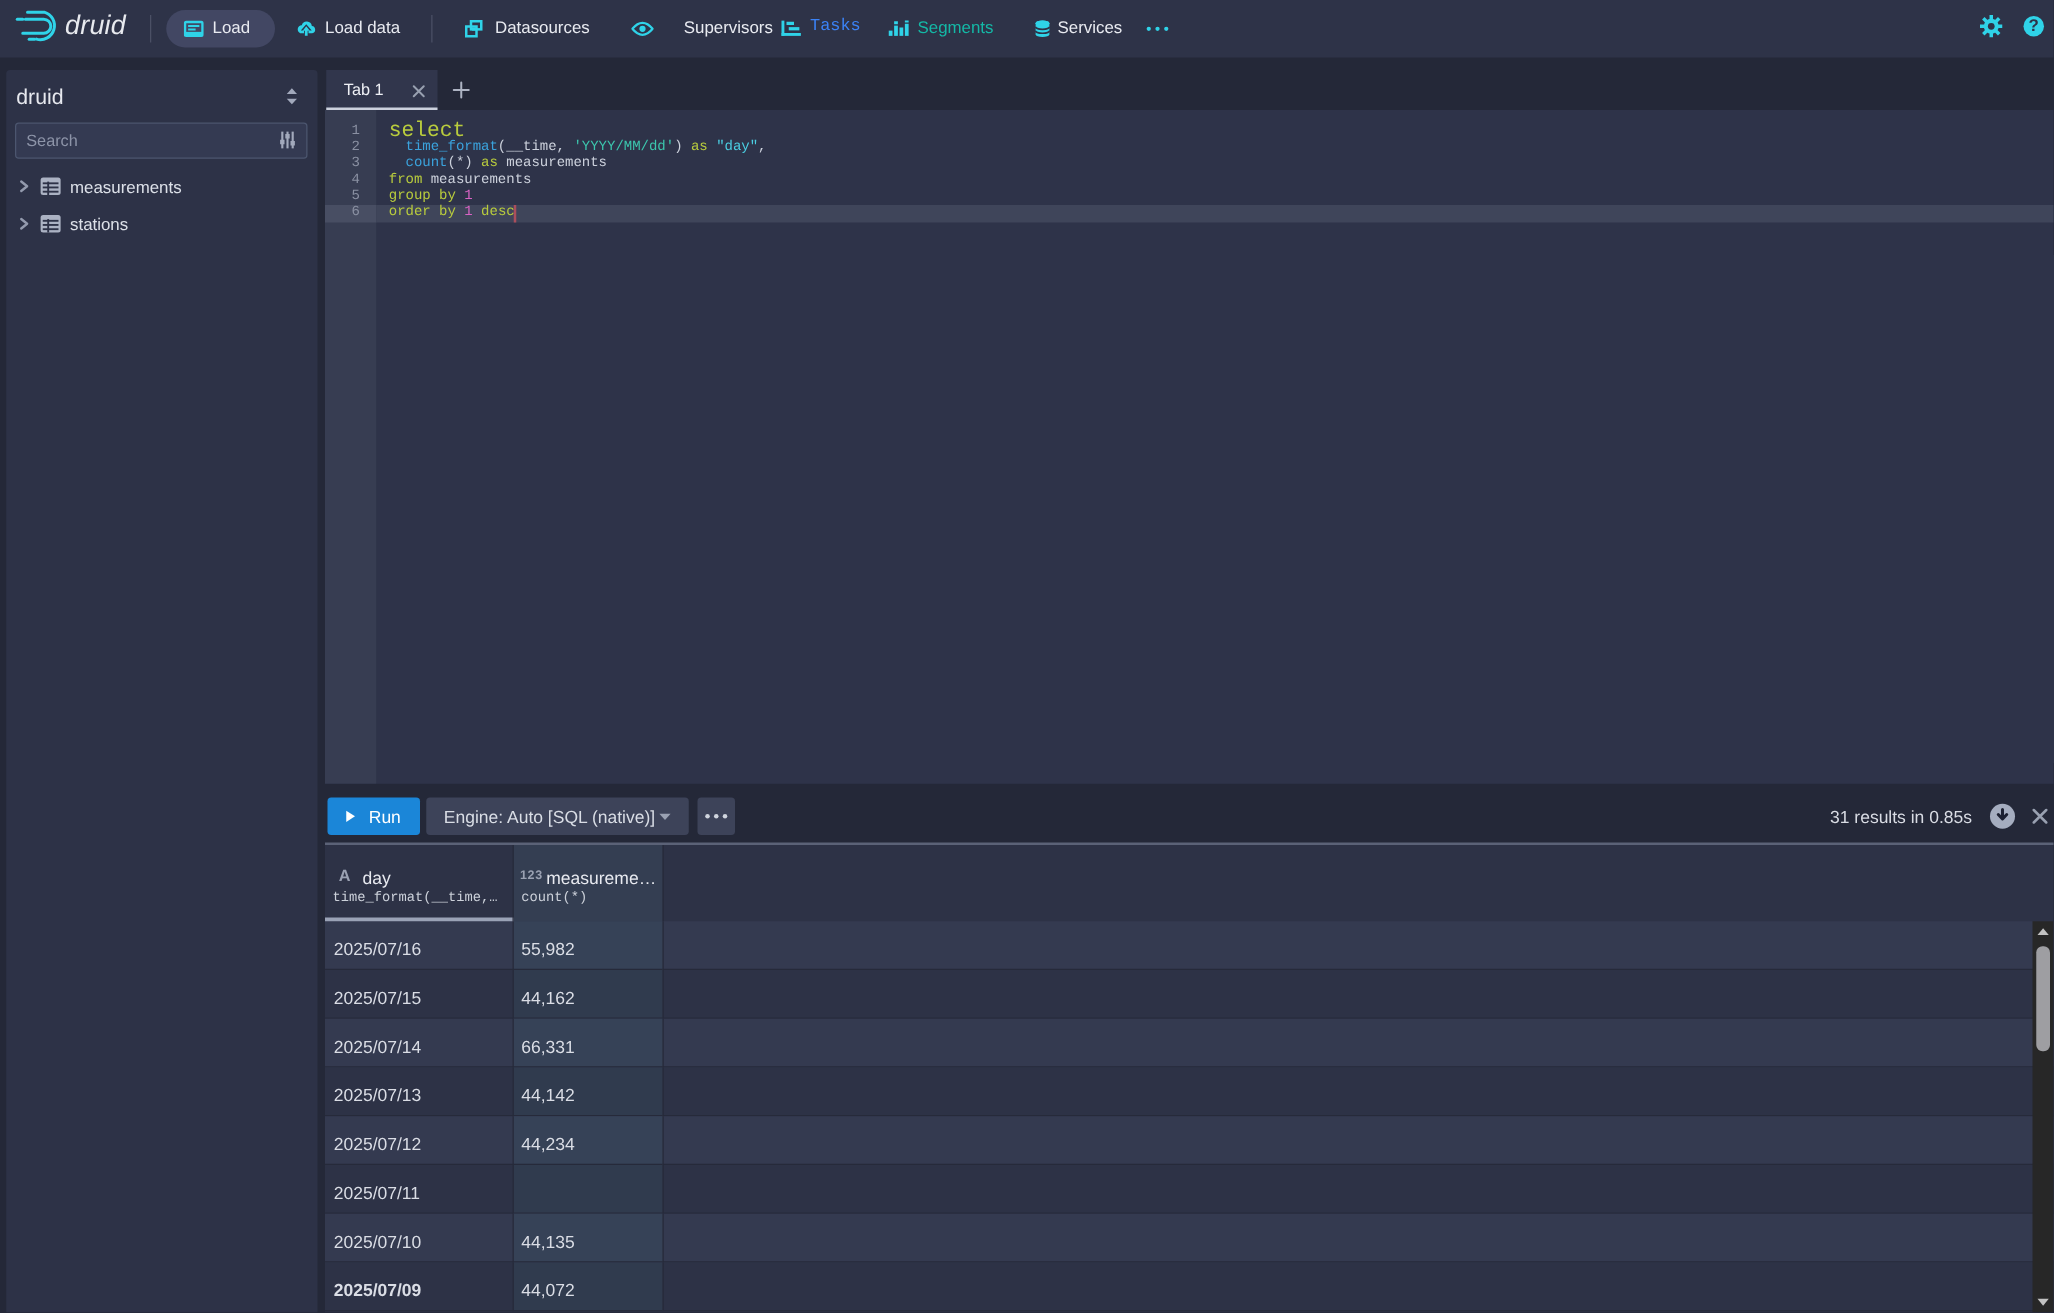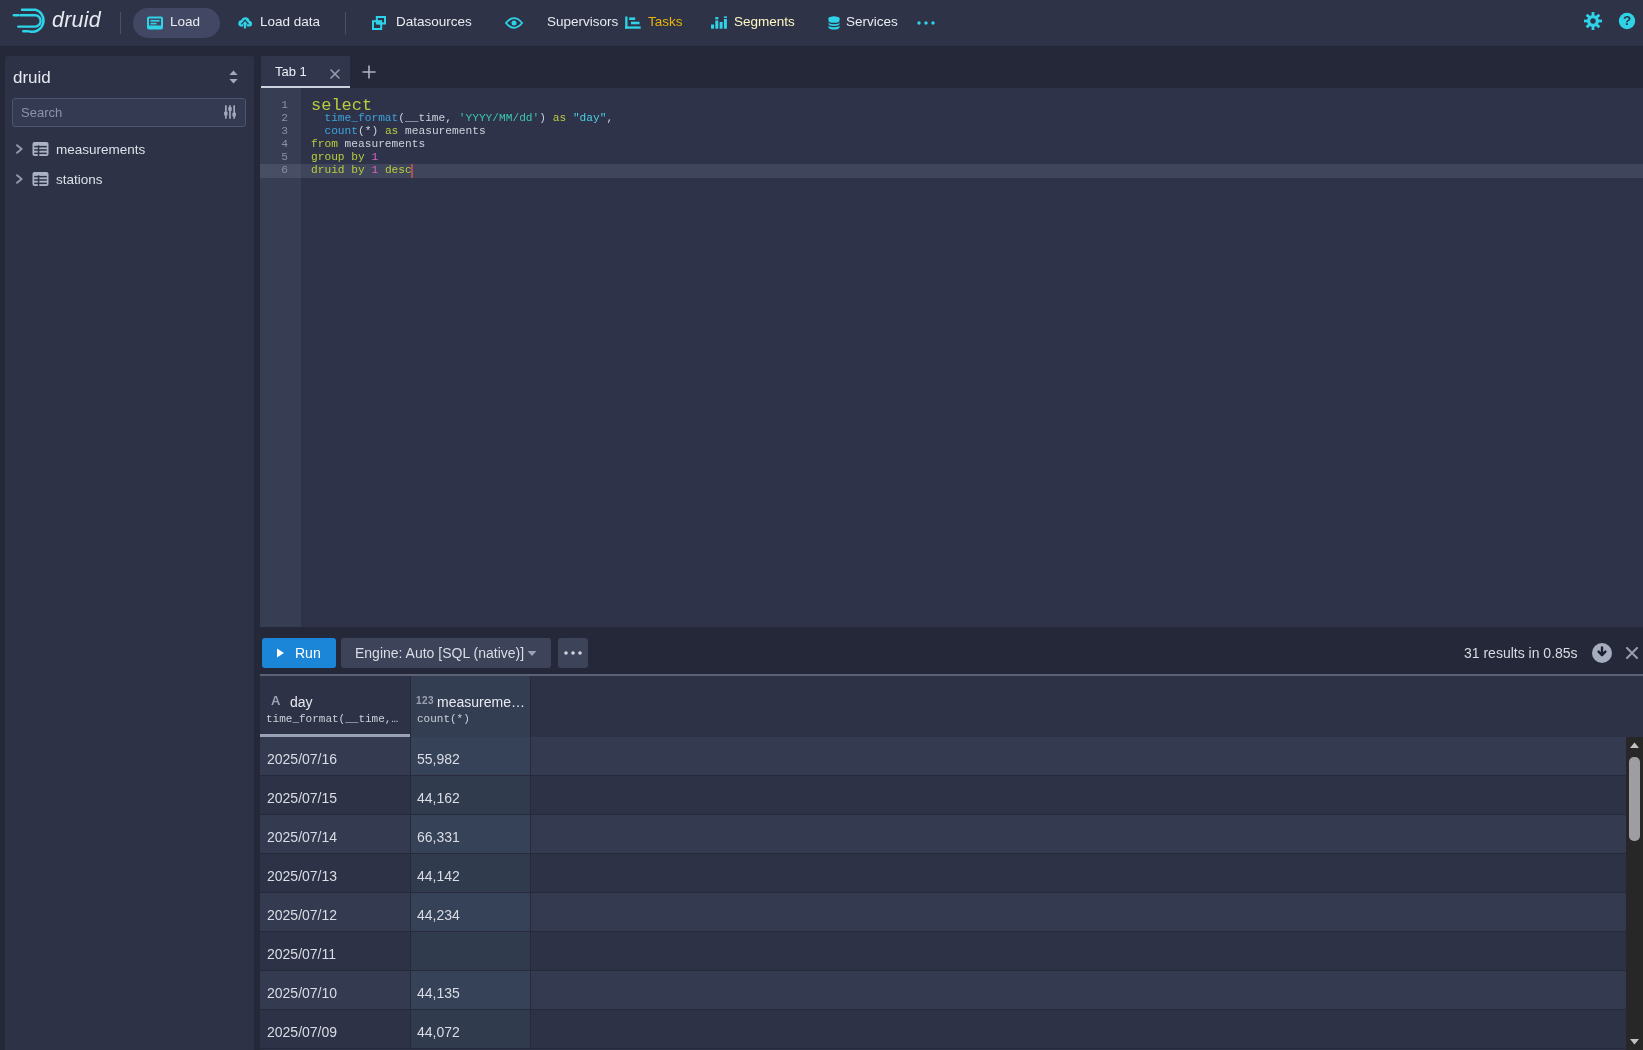--- a/index.html
+++ b/index.html
@@ -42,30 +42,30 @@
       <path d="M0.9 8 Q4.8 3.2 9 3.2 Q13.2 3.2 17.1 8 Q13.2 12.8 9 12.8 Q4.8 12.8 0.9 8 Z" fill="none" stroke="#2fd3e8" stroke-width="1.8"></path>
       <circle cx="9" cy="8" r="2.5" fill="#2fd3e8"></circle>
     </svg></div>
 <div class="abs" style="left:527px;top:14px;color:#e9ebf1;font-size:13.5px;margin-left:20px;">Supervisors</div>
 <div class="abs" style="left:624px;top:15px;"><svg width="18" height="16" viewBox="0 0 18 16" style="">
       <rect x="1.2" y="1.5" width="2.3" height="12.2" fill="#2fd3e8"></rect>
       <rect x="1.2" y="11.4" width="15.5" height="2.3" fill="#2fd3e8"></rect>
       <rect x="5.2" y="2.4" width="6" height="2.6" fill="#2fd3e8"></rect>
       <rect x="7" y="6.7" width="8.5" height="2.6" fill="#2fd3e8"></rect>
     </svg></div>
-<div class="abs" style="left:648px;top:14px;color:#eab308;font-size:13.5px;">Tasks</div>
+<div class="abs" style="left:648px;top:14px;color:#3b82f6;font-size:13.5px;font-family:Liberation Mono, monospace;">Tasks</div>
 <div class="abs" style="left:710px;top:15px;"><svg width="18" height="16" viewBox="0 0 18 16" style="">
       <rect x="1" y="9.5" width="3" height="4.2" fill="#2fd3e8"></rect>
       <rect x="5.3" y="5.5" width="3" height="8.2" fill="#2fd3e8"></rect>
       <rect x="5.3" y="2" width="3" height="2.4" fill="#2fd3e8"></rect>
       <rect x="9.6" y="7" width="3" height="6.7" fill="#2fd3e8"></rect>
       <rect x="13.9" y="4" width="3" height="9.7" fill="#2fd3e8"></rect>
       <rect x="13.9" y="1.4" width="3" height="1.6" fill="#2fd3e8"></rect>
     </svg></div>
-<div class="abs" style="left:734px;top:14px;color:#fef9c3;font-size:13.5px;">Segments</div>
+<div class="abs" style="left:734px;top:14px;color:#14b8a6;font-size:13.5px;">Segments</div>
 <div class="abs" style="left:826px;top:15px;"><svg width="16" height="16" viewBox="0 0 16 16" style="">
       <path d="M2.5 3.5 A5.5 2.1 0 0 1 13.5 3.5 L13.5 12.5 A5.5 2.1 0 0 1 2.5 12.5 Z" fill="#2fd3e8"></path>
       <path d="M2.5 6.4 A5.5 2.1 0 0 0 13.5 6.4 M2.5 9.5 A5.5 2.1 0 0 0 13.5 9.5" fill="none" stroke="#2e3348" stroke-width="1.3"></path>
       <ellipse cx="8" cy="3.5" rx="5.5" ry="2.1" fill="#2fd3e8" stroke="#2e3348" stroke-width="0"></ellipse>
     </svg></div>
 <div class="abs" style="left:846px;top:14px;color:#e9ebf1;font-size:13.5px;">Services</div>
 <div class="abs" style="left:345px;top:12px;width:1px;height:22px;background:#4b5065;"></div>
 <div class="abs" style="left:916px;top:15px;"><svg width="20" height="16" viewBox="0 0 20 16" style="">
       <circle cx="3" cy="8" r="1.7" fill="#2fd3e8"></circle>
       <circle cx="10" cy="8" r="1.7" fill="#2fd3e8"></circle>
@@ -145,21 +145,21 @@
 <div class="abs mono" style="left:0;top:36.7px;width:28px;color:#8a90a2;font-size:11.2px;line-height:13.1px;text-align:right;">3</div>
 <div class="abs mono" style="left:0;top:49.8px;width:28px;color:#8a90a2;font-size:11.2px;line-height:13.1px;text-align:right;">4</div>
 <div class="abs mono" style="left:0;top:62.9px;width:28px;color:#8a90a2;font-size:11.2px;line-height:13.1px;text-align:right;">5</div>
 <div class="abs mono" style="left:0;top:76.0px;width:28px;color:#8a90a2;font-size:11.2px;line-height:13.1px;text-align:right;">6</div>
 <style>.kw{color:#b9cc3d}.fn{color:#3ba3dd}.str{color:#3cc7ae}.qid{color:#4bcfe3}.num{color:#d863c4}.pl{color:#ccd1dc}</style>
 <div class="abs mono" style="left:51px;top:10.5px;color:#ccd1dc;font-size:17px;line-height:13.1px;white-space:pre;"><span class="kw">select</span></div>
 <div class="abs mono" style="left:51px;top:23.6px;color:#ccd1dc;font-size:11.2px;line-height:13.1px;white-space:pre;">  <span class="fn">time_format</span><span class="pl">(__time, </span><span class="str">'YYYY/MM/dd'</span><span class="pl">) </span><span class="kw">as</span><span class="pl"> </span><span class="qid">"day"</span><span class="pl">,</span></div>
 <div class="abs mono" style="left:51px;top:36.7px;color:#ccd1dc;font-size:11.2px;line-height:13.1px;white-space:pre;">  <span class="fn">count</span><span class="pl">(*) </span><span class="kw">as</span><span class="pl"> measurements</span></div>
 <div class="abs mono" style="left:51px;top:49.8px;color:#ccd1dc;font-size:11.2px;line-height:13.1px;white-space:pre;"><span class="kw">from</span><span class="pl"> measurements</span></div>
 <div class="abs mono" style="left:51px;top:62.9px;color:#ccd1dc;font-size:11.2px;line-height:13.1px;white-space:pre;"><span class="kw">group by</span><span class="pl"> </span><span class="num">1</span></div>
-<div class="abs mono" style="left:51px;top:76.0px;color:#ccd1dc;font-size:11.2px;line-height:13.1px;white-space:pre;"><span class="kw">druid by</span><span class="pl"> </span><span class="num">1</span><span class="pl"> </span><span class="kw">desc</span></div>
+<div class="abs mono" style="left:51px;top:76.0px;color:#ccd1dc;font-size:11.2px;line-height:13.1px;white-space:pre;"><span class="kw">order by</span><span class="pl"> </span><span class="num">1</span><span class="pl"> </span><span class="kw">desc</span></div>
 <div class="abs" style="left:151px;top:75.5px;width:2px;height:14px;background:#aa4e5c;"></div>
 </div>
 <div class="abs" style="left:262px;top:638px;width:74px;height:30px;background:#1b86d8;border-radius:3px;"></div>
 <div class="abs" style="left:272px;top:645px;"><svg width="16" height="16" viewBox="0 0 16 16" style="">
       <path d="M5 3.5 L12 8 L5 12.5 Z" fill="#fff"></path>
     </svg></div>
 <div class="abs" style="left:295px;top:645px;color:#fff;font-size:14px;">Run</div>
 <div class="abs" style="left:341px;top:638px;width:210px;height:30px;background:#3d4359;border-radius:3px;"></div>
 <div class="abs" style="left:355px;top:645px;color:#d9dde5;font-size:14px;">Engine: Auto [SQL (native)]</div>
 <div class="abs" style="left:524px;top:645px;"><svg width="16" height="16" viewBox="0 0 16 16" style="">
@@ -228,21 +228,21 @@
 <div class="abs" style="left:150px;top:256px;width:1px;height:39px;background:#262a3a;"></div>
 <div class="abs" style="left:270px;top:256px;width:1px;height:39px;background:#262a3a;"></div>
 <div class="abs" style="left:0;top:295px;width:1383px;height:39px;background:#343a50;border-bottom:1px solid #262a3a;box-sizing:border-box;"></div>
 <div class="abs" style="left:151px;top:295px;width:119px;height:39px;background:#364257;border-bottom:1px solid #262a3a;box-sizing:border-box;"></div>
 <div class="abs" style="left:7px;top:309px;color:#dadde5;font-size:14px;">2025/07/10</div>
 <div class="abs" style="left:157px;top:309px;color:#dadde5;font-size:14px;">44,135</div>
 <div class="abs" style="left:150px;top:295px;width:1px;height:39px;background:#262a3a;"></div>
 <div class="abs" style="left:270px;top:295px;width:1px;height:39px;background:#262a3a;"></div>
 <div class="abs" style="left:0;top:334px;width:1383px;height:39px;background:#2d3246;border-bottom:1px solid #262a3a;box-sizing:border-box;"></div>
 <div class="abs" style="left:151px;top:334px;width:119px;height:39px;background:#303b4e;border-bottom:1px solid #262a3a;box-sizing:border-box;"></div>
-<div class="abs" style="left:7px;top:348px;color:#dadde5;font-size:14px;">2025/07/09</div>
+<div class="abs" style="left:7px;top:348px;color:#dadde5;font-size:14px;font-weight:bold;">2025/07/09</div>
 <div class="abs" style="left:157px;top:348px;color:#dadde5;font-size:14px;">44,072</div>
 <div class="abs" style="left:150px;top:334px;width:1px;height:39px;background:#262a3a;"></div>
 <div class="abs" style="left:270px;top:334px;width:1px;height:39px;background:#262a3a;"></div>
 <div class="abs" style="left:1366px;top:61px;width:17px;height:313px;background:#272727;"></div>
 <div class="abs" style="left:1366px;top:61px;"><svg width="17" height="17" viewBox="0 0 17 17" style="">
         <path d="M8.5 5.5 L13 11 L4 11 Z" fill="#c2c2c2"></path>
       </svg></div>
 <div class="abs" style="left:1366px;top:357px;"><svg width="17" height="17" viewBox="0 0 17 17" style="">
         <path d="M8.5 11.5 L13 6 L4 6 Z" fill="#c2c2c2"></path>
       </svg></div>

